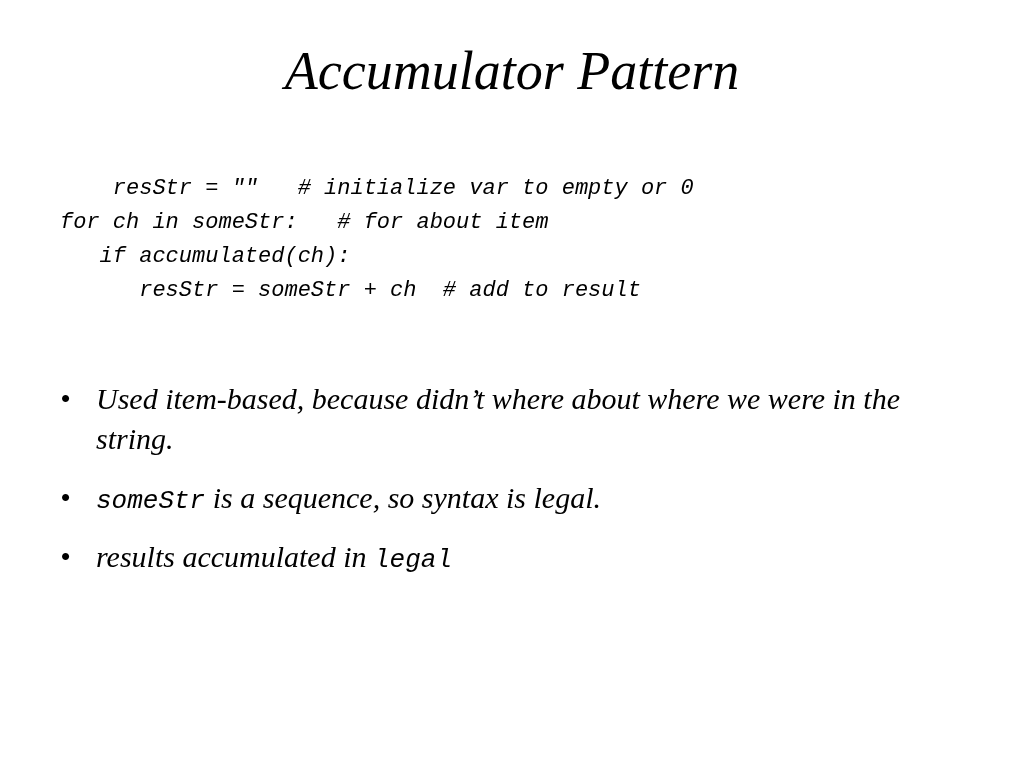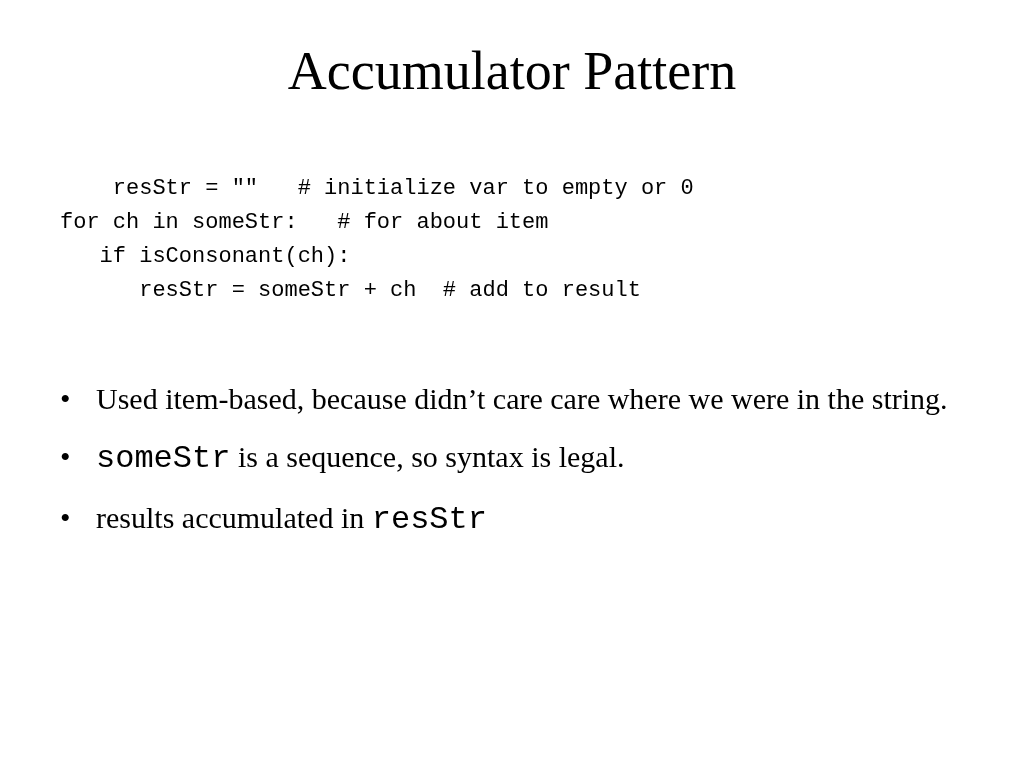--- a/index.html
+++ b/index.html
@@ -1,18 +1,19 @@
 <!DOCTYPE html>
 <html><head>
   <meta charset="utf-8">
   <style>
     * {
       margin: 0;
       padding: 0;
       box-sizing: border-box;
+      font-style: italic;
     }
 
     body {
       width: 1024px;
       height: 768px;
       background: #ffffff;
       font-family: 'Palatino Linotype', Palatino, 'Book Antiqua', Georgia, serif;
       overflow: hidden;
     }
 
@@ -64,44 +65,44 @@
       margin-right: 8px;
       line-height: 1.35;
     }
 
     .bullets li .bullet-text {
       flex: 1;
     }
 
     code {
       font-family: 'Courier New', Courier, monospace;
-      font-size: 32px;
+      font-size: 26px;
       text-align: right;
     }
   </style>
 </head>
 <body>
 
 <div class="slide">
   <h1 class="title">Accumulator Pattern</h1>
 
   <div class="code-block">
     <span>resStr = ""   # initialize var to empty or 0</span>
 <span>for ch in someStr:   # for about item</span>
-<span>   if isConsonant(ch):</span>
+<span>   if accumulated(ch):</span>
 <span>      resStr = someStr + ch  # add to result</span>
   </div>
 
   <ul class="bullets">
     <li>
       <span class="bullet-dot">•</span>
-      <span class="bullet-text">Used item-based, because didn’t care care where we were in the string.</span>
+      <span class="bullet-text">Used item-based, because didn’t where about where we were in the string.</span>
     </li>
     <li>
       <span class="bullet-dot">•</span>
       <span class="bullet-text"><code>someStr</code> is a sequence, so syntax is legal.</span>
     </li>
     <li>
       <span class="bullet-dot">•</span>
-      <span class="bullet-text">results accumulated in <code>resStr</code></span>
+      <span class="bullet-text">results accumulated in <code>legal</code></span>
     </li>
   </ul>
 </div>
 
 </body></html>

